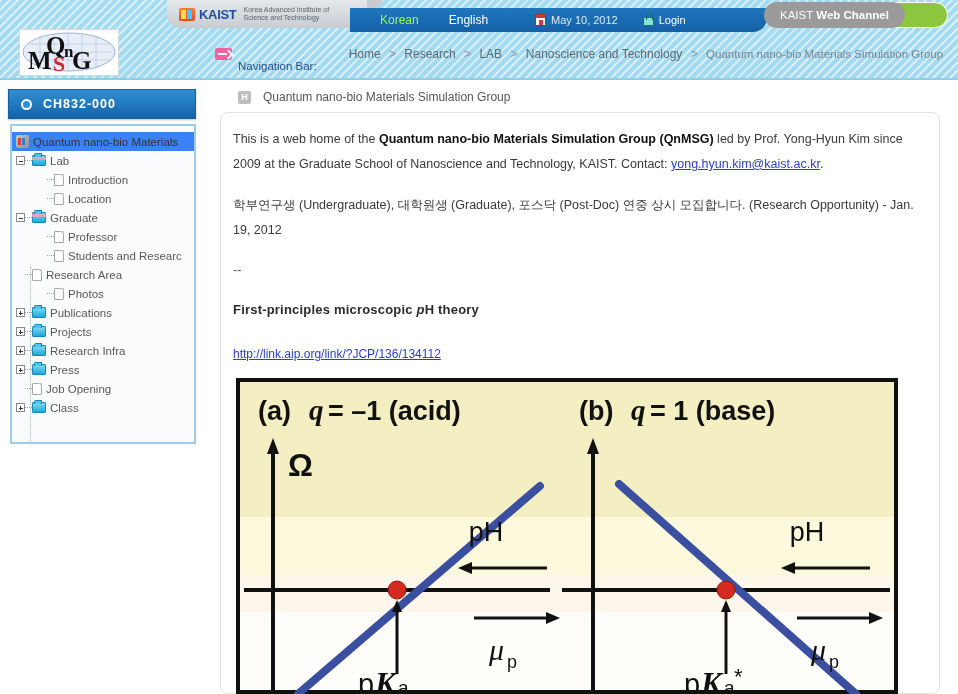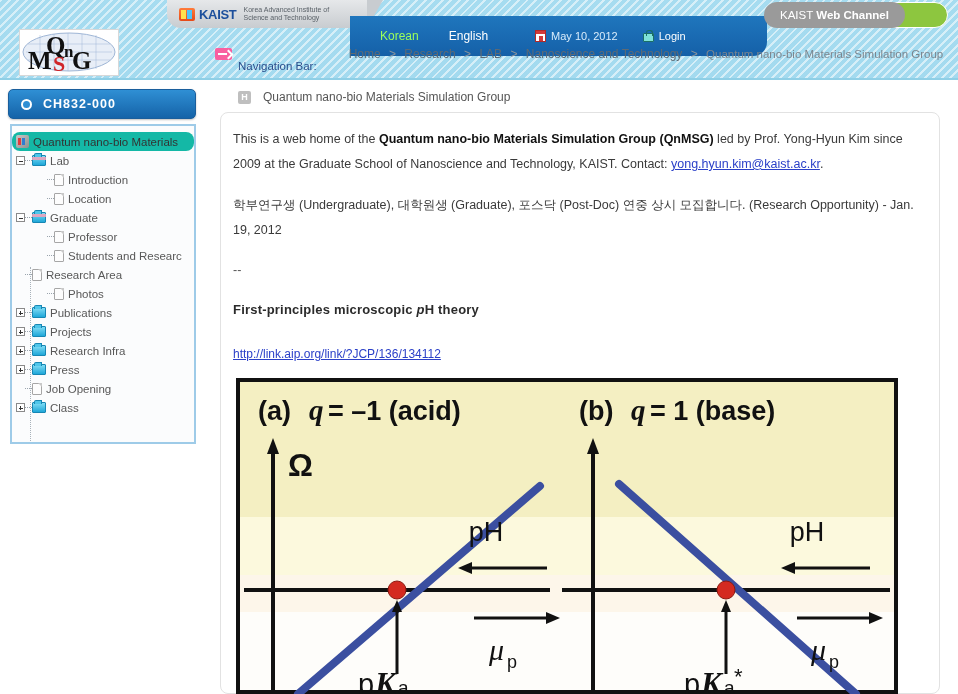--- a/index.html
+++ b/index.html
@@ -44,21 +44,21 @@
     content:"";position:absolute;left:2px;top:2px;width:5px;height:9px;background:#ffe14d;
   }
   .kaist-ico:after{
     content:"";position:absolute;left:8px;top:2px;width:5px;height:9px;background:#4fc3f7;
   }
   .kaist-word{font-weight:bold;font-size:13px;color:#1c4f9c;margin-left:4px;letter-spacing:-.3px;}
   .kaist-sub{font-size:7px;color:#5a6168;line-height:8.5px;margin-left:7px;}
 
   
   .bluebar{
-    position:absolute;left:350px;top:16px;width:417px;height:40px;
+    position:absolute;left:350px;top:8px;width:417px;height:24px;
     background:linear-gradient(#1f76bd,#1560a8);
     border-bottom-right-radius:14px;
     display:flex;align-items:center;
   }
   .bluebar .lang{font-size:12px;color:#fff;margin-left:30px;cursor:pointer;}
   .bluebar .lang.active{color:#9bff5b;}
   .bluebar .date{font-size:11px;color:#d8ecfb;display:flex;align-items:center;margin-left:47px;text-align:center;}
   .cal-ico{
     width:11px;height:12px;background:#fff;border:1px solid #b02a2a;margin-right:5px;
     position:relative;box-sizing:border-box;
@@ -111,38 +111,38 @@
   .nav-label{font-size:11.5px;color:#2b4e8c;margin-left:6px;white-space:nowrap;margin-top:23px;}
   .crumbs{margin-left:32px;font-size:12px;color:#5e6a74;white-space:nowrap;}
   .crumbs .c{cursor:pointer;}
   .crumbs .c.last{color:#7b858e;font-size:11.5px;}
   .crumbs .gt{margin:0 5px;color:#8a949c;}
 
   
   .side-head{
     position:absolute;left:8px;top:89px;width:188px;height:30px;
     background:linear-gradient(#2f8fd4,#1563a8);
-    border:1px solid #1a5e9c;border-radius:5px;box-sizing:border-box;
+    border:1px solid #1a5e9c;border-radius:0;box-sizing:border-box;
     display:flex;align-items:center;box-shadow:0 1px 2px rgba(0,0,0,.25);
   }
   .side-head .dot{
     width:11px;height:11px;border-radius:50%;border:2px solid #ffffff;margin-left:12px;
     box-sizing:border-box;background:#2f8fd4;
   }
   .side-head .t{
     color:#fff;font-weight:bold;font-size:12.5px;letter-spacing:1px;margin-left:11px;
   }
   .side-box{
     position:absolute;left:10px;top:124px;width:186px;height:320px;
     background:#fbfcfd;border:2px solid #9ecbe8;box-sizing:border-box;overflow:hidden;
   }
   .tree{padding:6px 0 0 0;font-size:11.5px;color:#555;}
   .node{display:flex;align-items:center;height:19px;white-space:nowrap;cursor:pointer;}
   .node .lbl{margin-left:4px;color:#585858;}
-  .node.sel{background:#14b8a6;border-radius:8px;}
+  .node.sel{background:#3b82f6;}
   .node.sel .lbl{color:#333;}
   .ind1{padding-left:4px;}
   .ind2{padding-left:13px;}
   .ind3{padding-left:35px;}
   .pm{
     width:9px;height:9px;border:1px solid #8a8a8a;background:#fff;box-sizing:border-box;
     position:relative;flex:0 0 auto;
   }
   .pm:before{content:"";position:absolute;left:1.5px;top:3.5px;width:4px;height:1px;background:#333;}
   .pm.plus:after{content:"";position:absolute;left:3px;top:2px;width:1px;height:4px;background:#333;}

